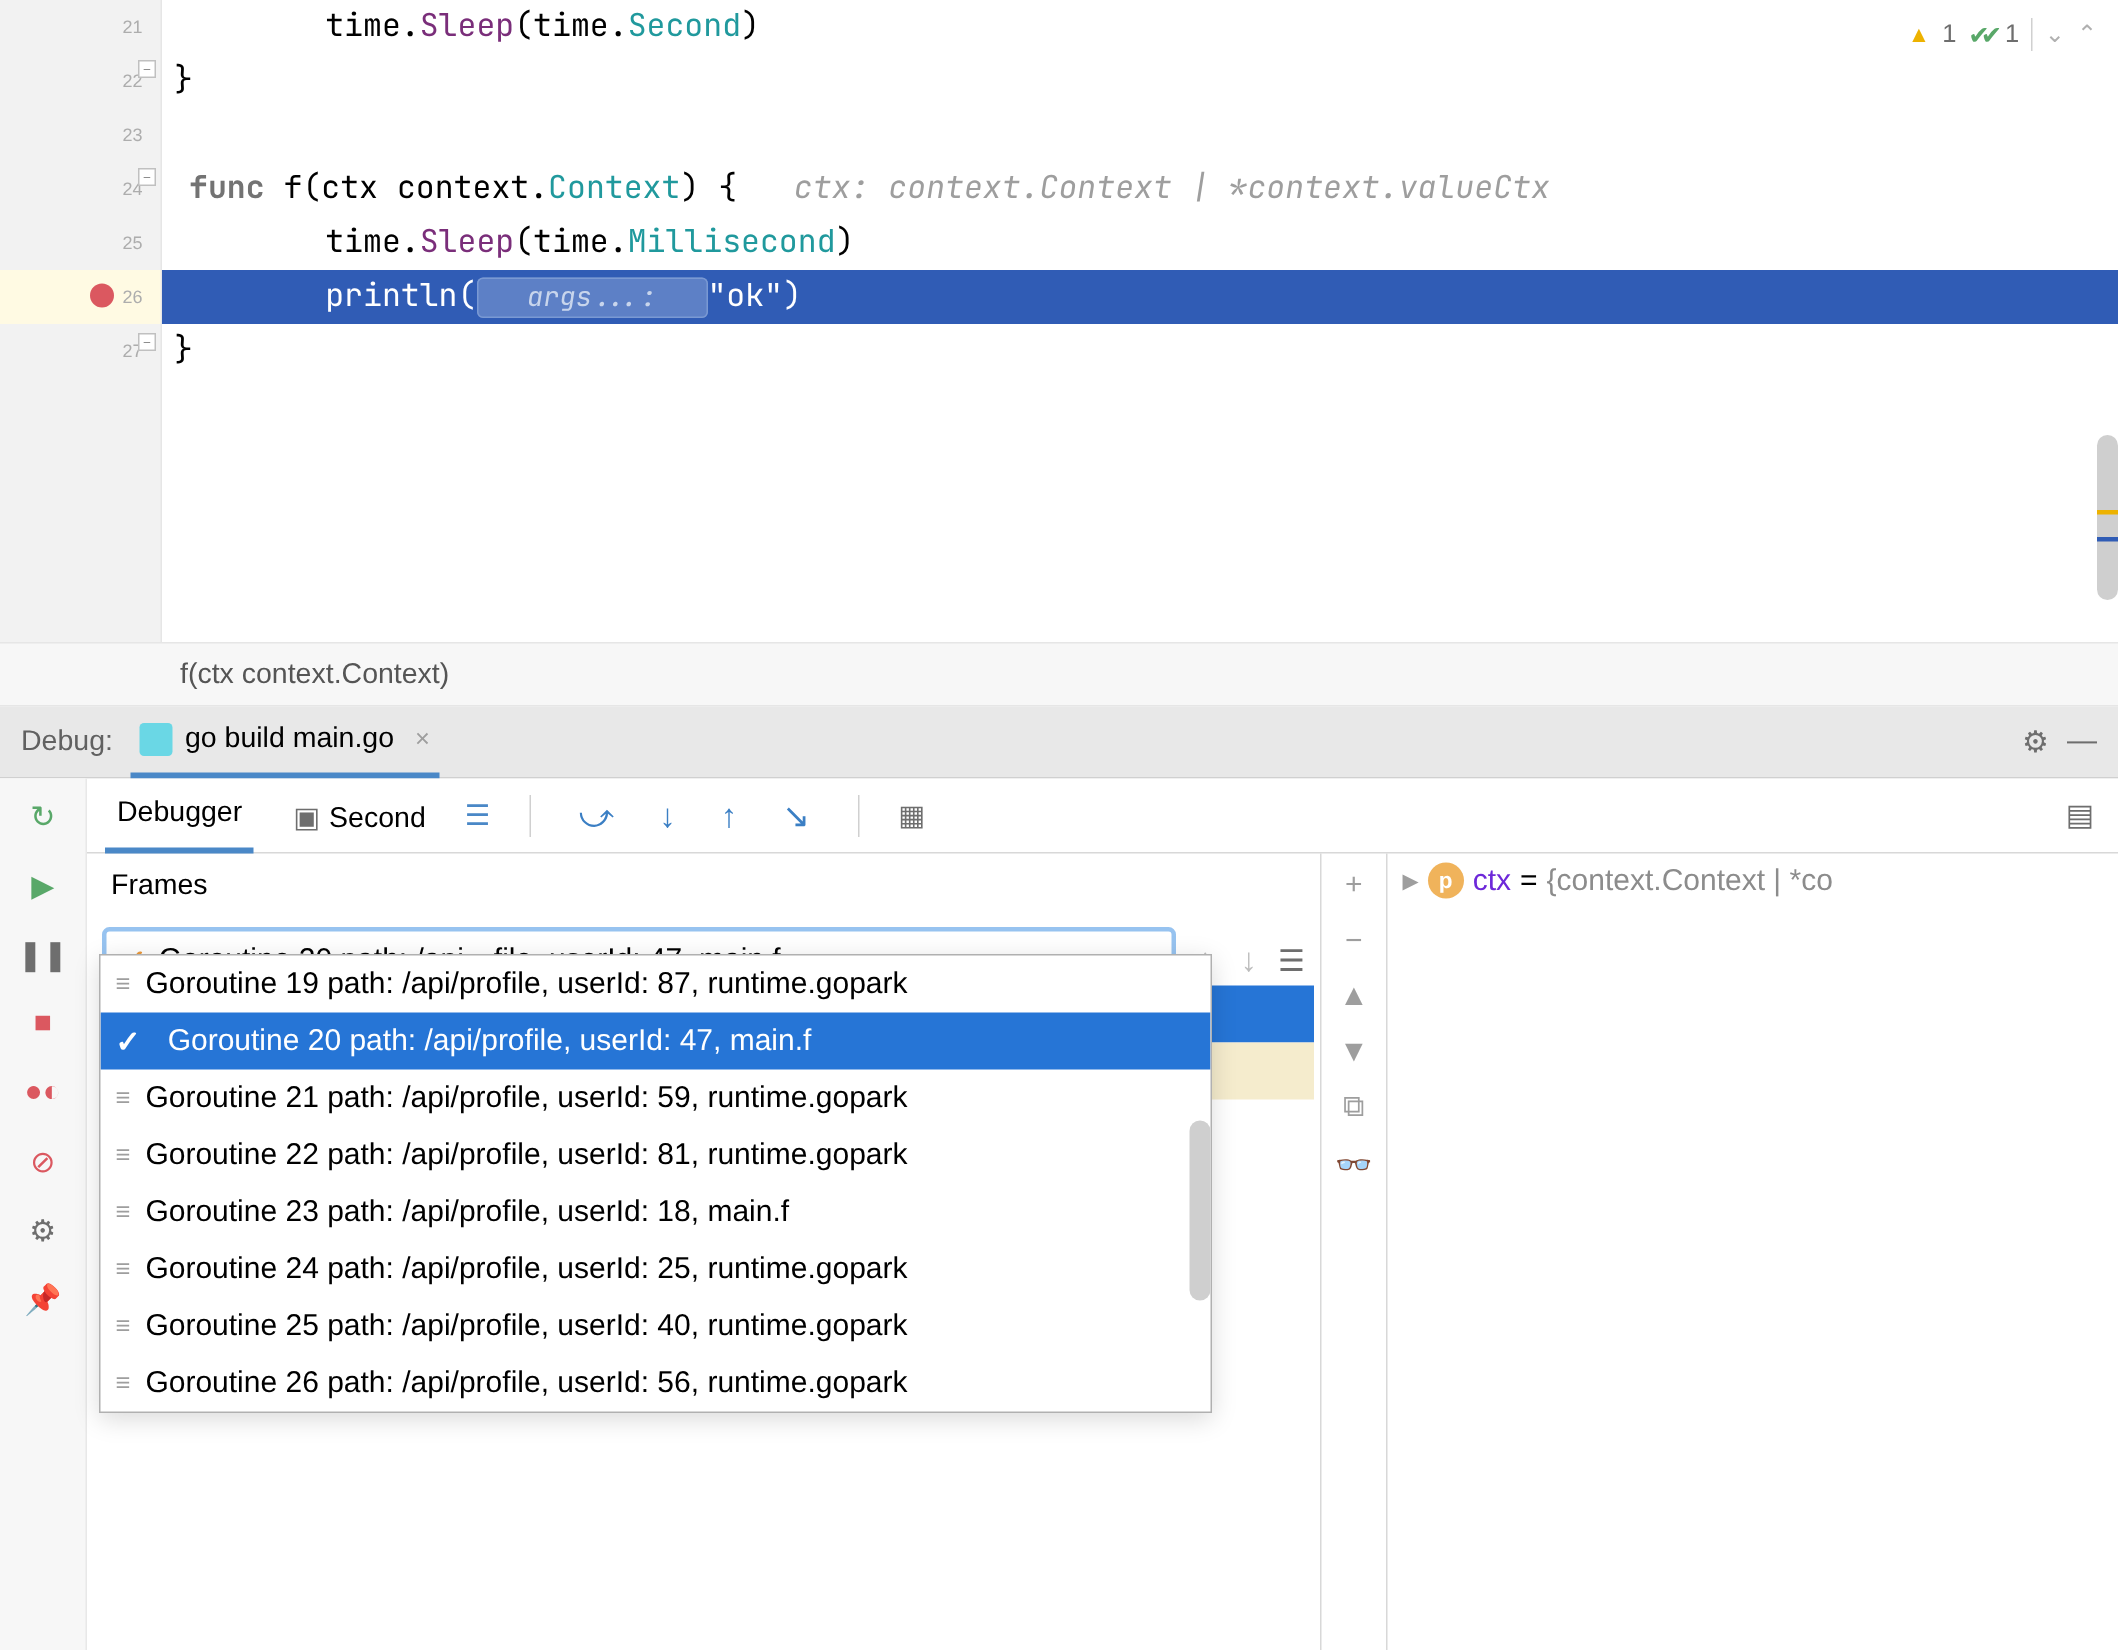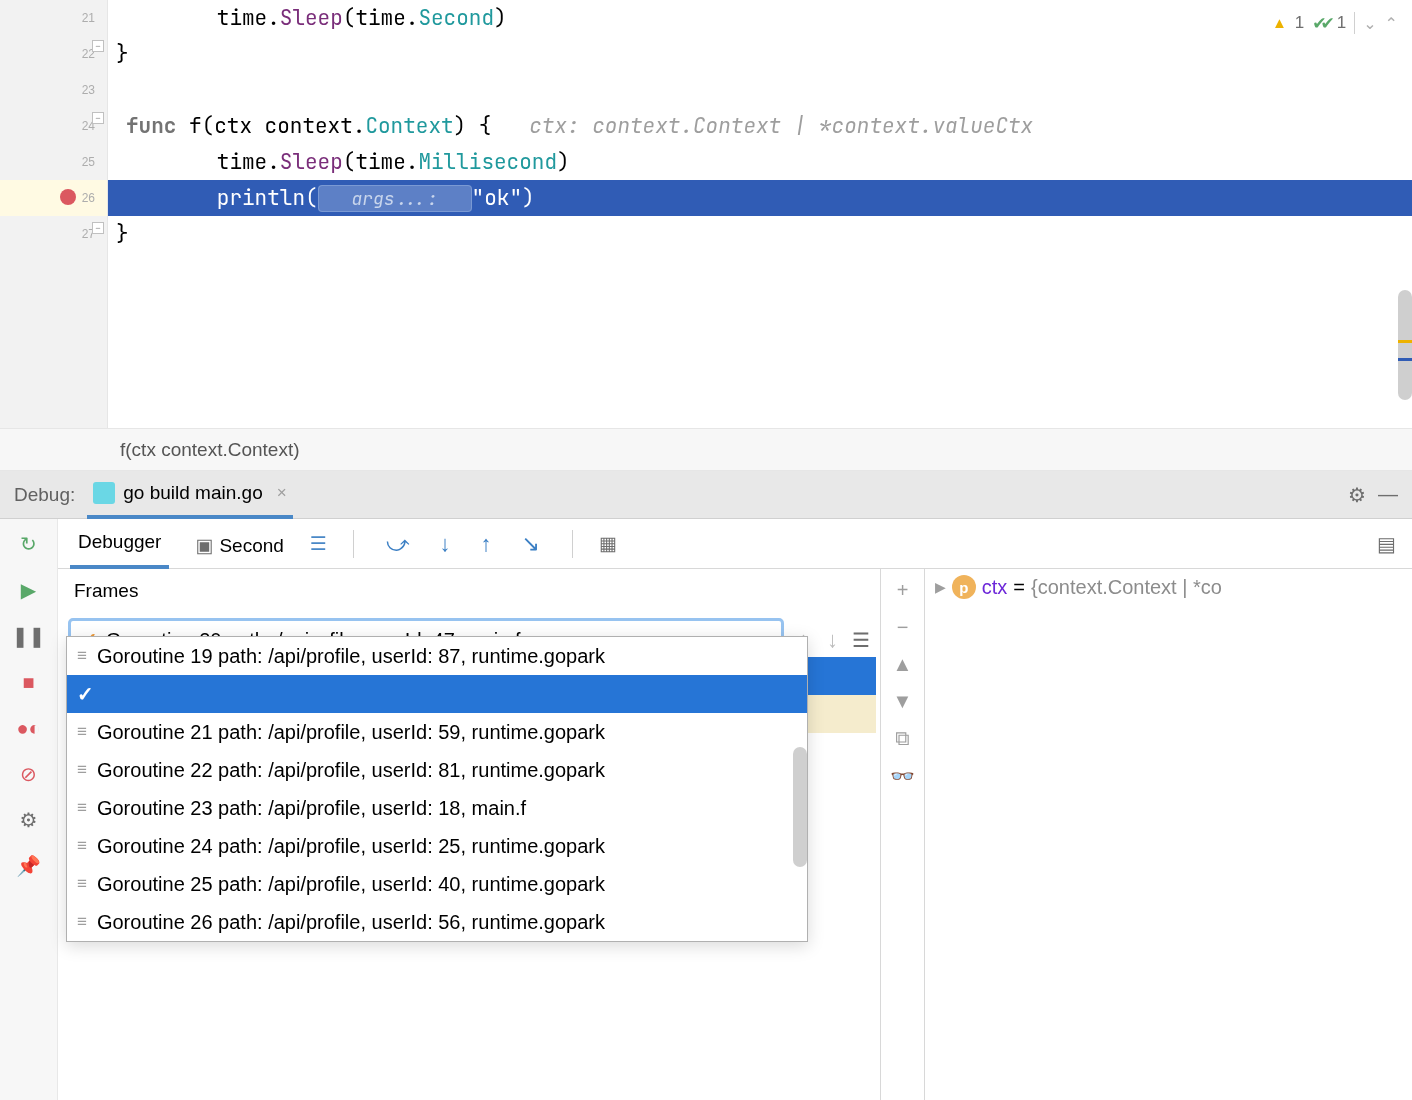--- a/index.html
+++ b/index.html
@@ -202,20 +202,21 @@
   </div>
 </div>
 
 <div class="dropdown-list" id="dd-list">
   <div class="dd-item">
       <span class="dd-icon-stack">≡</span>
       <span>Goroutine 19 path: /api/profile, userId: 87, runtime.gopark</span>
     </div>
     <div class="dd-item sel">
       <span class="check-icon" style="color: rgb(255, 255, 255);">✓</span>
+      <span>Goroutine 20 path: /api/profile, userId: 47, main.f</span>
     </div>
     <div class="dd-item">
       <span class="dd-icon-stack">≡</span>
       <span>Goroutine 21 path: /api/profile, userId: 59, runtime.gopark</span>
     </div>
     <div class="dd-item">
       <span class="dd-icon-stack">≡</span>
       <span>Goroutine 22 path: /api/profile, userId: 81, runtime.gopark</span>
     </div>
     <div class="dd-item">

